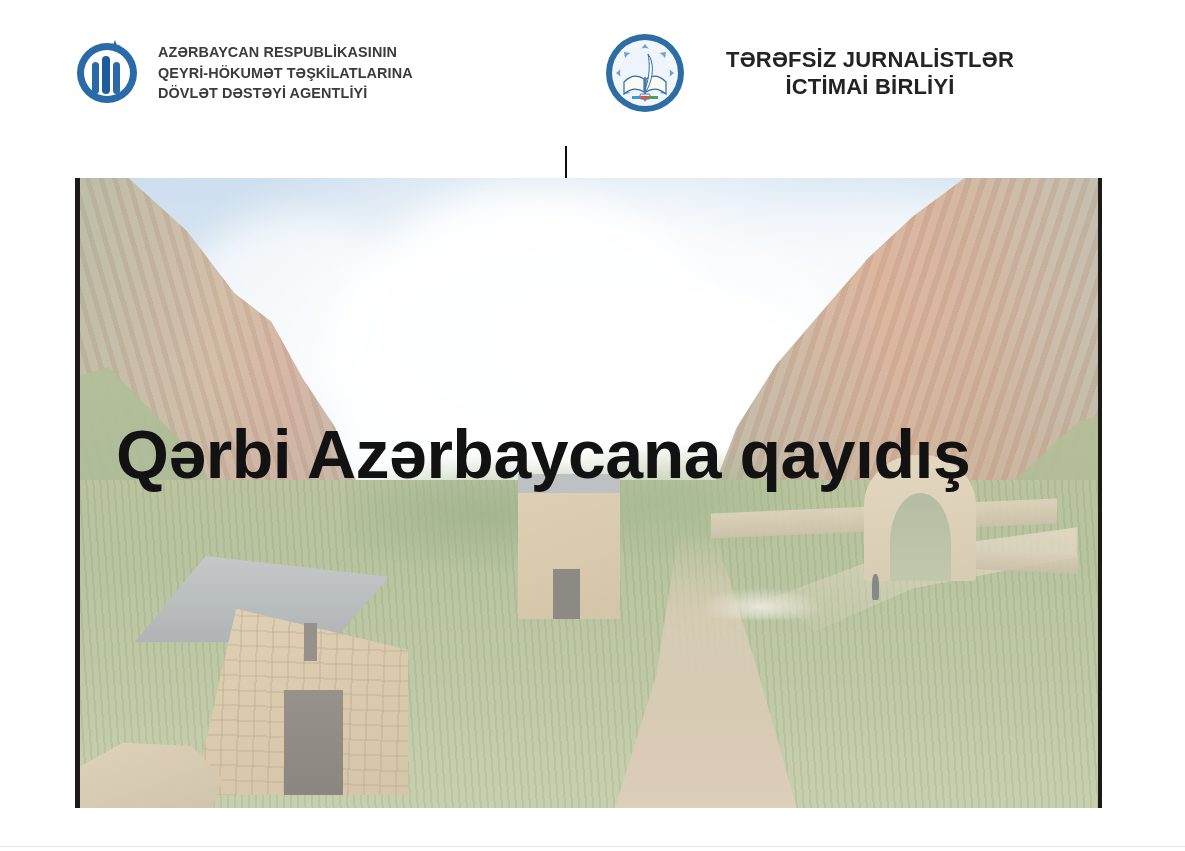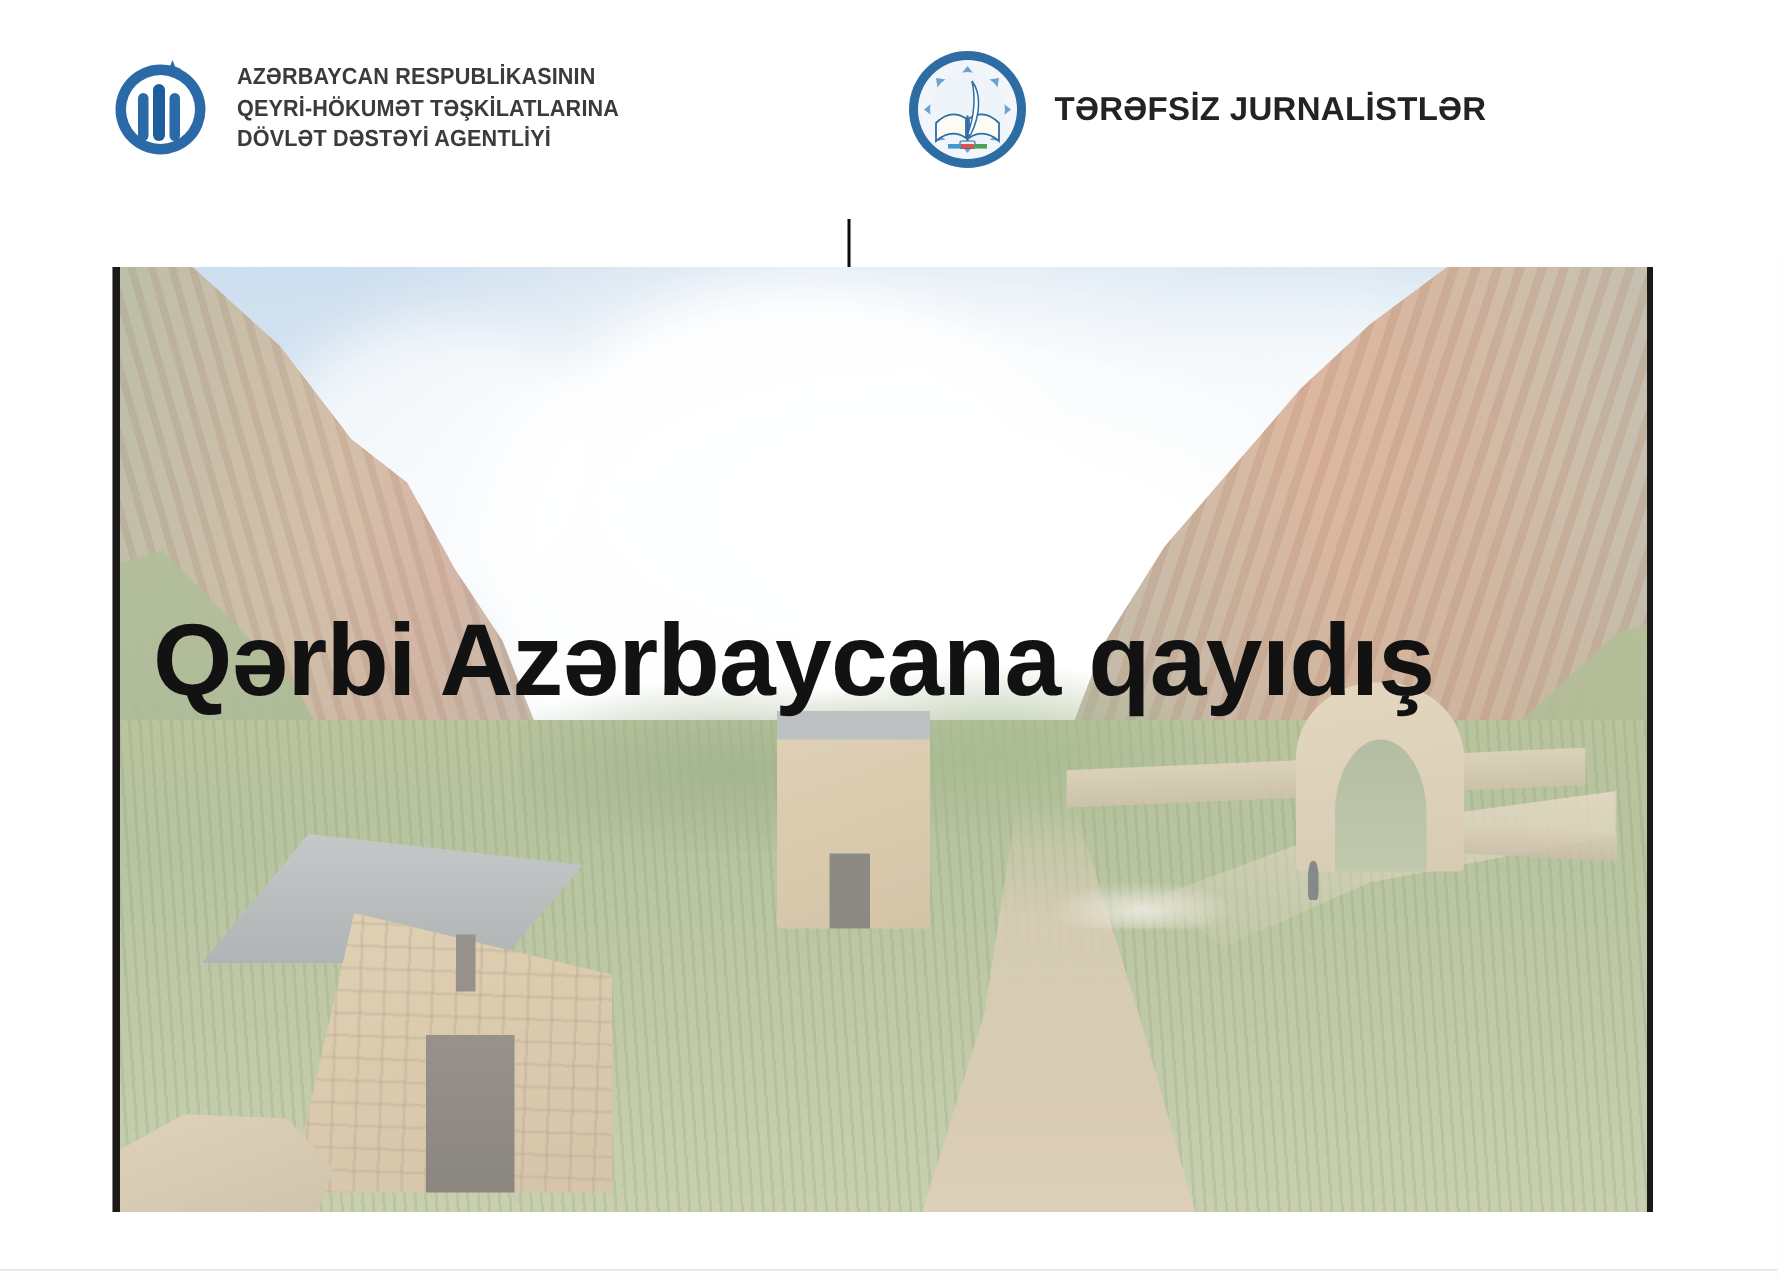--- a/index.html
+++ b/index.html
@@ -59,21 +59,21 @@
   }
   .agency-text .ln { display: block; }
 
   
   .org-right {
     position: absolute;
     left: 604px;
     top: 32px;
     display: flex;
     align-items: center;
-    gap: 17px;
+    gap: 40px;
   }
   .seal {
     width: 82px;
     height: 82px;
     flex: 0 0 82px;
     position: relative;
   }
   .ngo-text {
     font-weight: 700;
     font-size: 22px;
@@ -361,21 +361,21 @@
     top: 228px;
     z-index: 5;
   }
   .title-bold {
     font-size: 68px;
     font-weight: 700;
     color: #121212;
     line-height: 1.02;
     letter-spacing: -0.5px;
     white-space: nowrap;
-    margin: 0;
+    margin: 14px;
   }
   .title-light {
     font-size: 62px;
     font-weight: 300;
     color: #181818;
     line-height: 1.15;
     letter-spacing: 0.2px;
     white-space: nowrap;
     margin: 6px 0 0 0;
   }
@@ -428,20 +428,21 @@
           <path d="M44 22 C50 30 50 44 43 58 L41 58 C46 44 46 31 44 22 Z" fill="#ffffff" stroke="#2e6da4" stroke-width="1"></path>
           <rect x="36" y="62" width="10" height="5" rx="1" fill="#e8eef5" stroke="#2e6da4" stroke-width="0.8"></rect>
           <rect x="28" y="64" width="26" height="3" fill="#2e6da4" opacity="0.35"></rect>
           <rect x="28" y="64" width="8.6" height="3" fill="#3f9ad4"></rect>
           <rect x="36.6" y="64" width="8.6" height="3" fill="#d9534f"></rect>
           <rect x="45.2" y="64" width="8.8" height="3" fill="#4fa05a"></rect>
         </svg>
       </div>
       <div class="ngo-text">
         <span class="ln">TƏRƏFSİZ JURNALİSTLƏR</span>
+        <span class="ln">İCTİMAİ BİRLİYİ</span>
       </div>
     </div>
   </div>
 
   <div class="divider-tick"></div>
 
   <div class="hero">
     <div class="hero-photo">
       <div class="sky"></div>
       <div class="cloud c1"></div>

